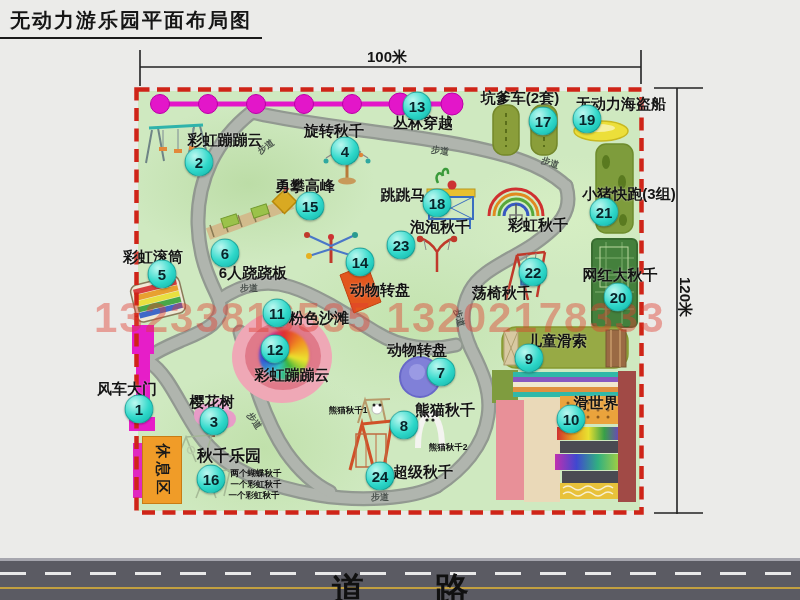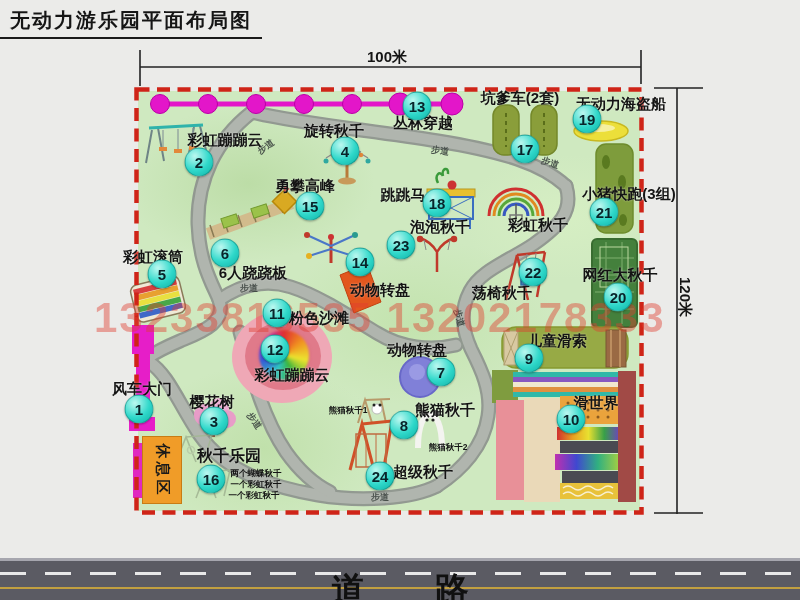--- a/index.html
+++ b/index.html
@@ -341,21 +341,21 @@
   <div class="lbl dim" style="left:684px;top:297px;transform:translate(-50%,-50%) rotate(90deg);">120米</div>
 
   <div class="lbl pd" style="left:266px;top:147px;transform:translate(-50%,-50%) rotate(-35deg);">步道</div>
   <div class="lbl pd" style="left:440px;top:151px;transform:translate(-50%,-50%) rotate(8deg);">步道</div>
   <div class="lbl pd" style="left:550px;top:163px;transform:translate(-50%,-50%) rotate(18deg);">步道</div>
   <div class="lbl pd" style="left:249px;top:288px;">步道</div>
   <div class="lbl pd" style="left:459px;top:318px;transform:translate(-50%,-50%) rotate(75deg);">步道</div>
   <div class="lbl pd" style="left:254px;top:421px;transform:translate(-50%,-50%) rotate(55deg);">步道</div>
   <div class="lbl pd" style="left:380px;top:497px;">步道</div>
 
-  <div class="lbl" style="left:142px;top:389px;">风车大门</div>
+  <div class="lbl" style="left:127px;top:389px;">风车大门</div>
   <div class="lbl" style="left:225px;top:140px;">彩虹蹦蹦云</div>
   <div class="lbl" style="left:212px;top:402px;">樱花树</div>
   <div class="lbl" style="left:334px;top:131px;">旋转秋千</div>
   <div class="lbl" style="left:153px;top:257px;">彩虹滚筒</div>
   <div class="lbl" style="left:253px;top:273px;">6人跷跷板</div>
   <div class="lbl" style="left:417px;top:350px;">动物转盘</div>
   <div class="lbl" style="left:445px;top:410px;">熊猫秋千</div>
   <div class="lbl sm" style="left:348px;top:411px;">熊猫秋千1</div>
   <div class="lbl sm" style="left:448px;top:448px;">熊猫秋千2</div>
   <div class="lbl" style="left:557px;top:341px;">儿童滑索</div>
@@ -388,21 +388,21 @@
   <div class="badge" style="left:441px;top:372px;">7</div>
   <div class="badge" style="left:404px;top:425px;">8</div>
   <div class="badge" style="left:529px;top:358px;">9</div>
   <div class="badge" style="left:571px;top:419px;">10</div>
   <div class="badge" style="left:277px;top:313px;">11</div>
   <div class="badge" style="left:275px;top:349px;">12</div>
   <div class="badge" style="left:417px;top:106px;">13</div>
   <div class="badge" style="left:360px;top:262px;">14</div>
   <div class="badge" style="left:310px;top:206px;">15</div>
   <div class="badge" style="left:211px;top:479px;">16</div>
-  <div class="badge" style="left:525px;top:121px;margin-top:28px;">17</div>
+  <div class="badge" style="left:543px;top:121px;">17</div>
   <div class="badge" style="left:437px;top:203px;">18</div>
   <div class="badge" style="left:587px;top:119px;">19</div>
   <div class="badge" style="left:618px;top:297px;">20</div>
   <div class="badge" style="left:604px;top:212px;">21</div>
   <div class="badge" style="left:533px;top:272px;">22</div>
   <div class="badge" style="left:401px;top:245px;">23</div>
   <div class="badge" style="left:380px;top:476px;">24</div>
 
   <div id="road">
     <div class="dashline" style="top:11px;"></div>

